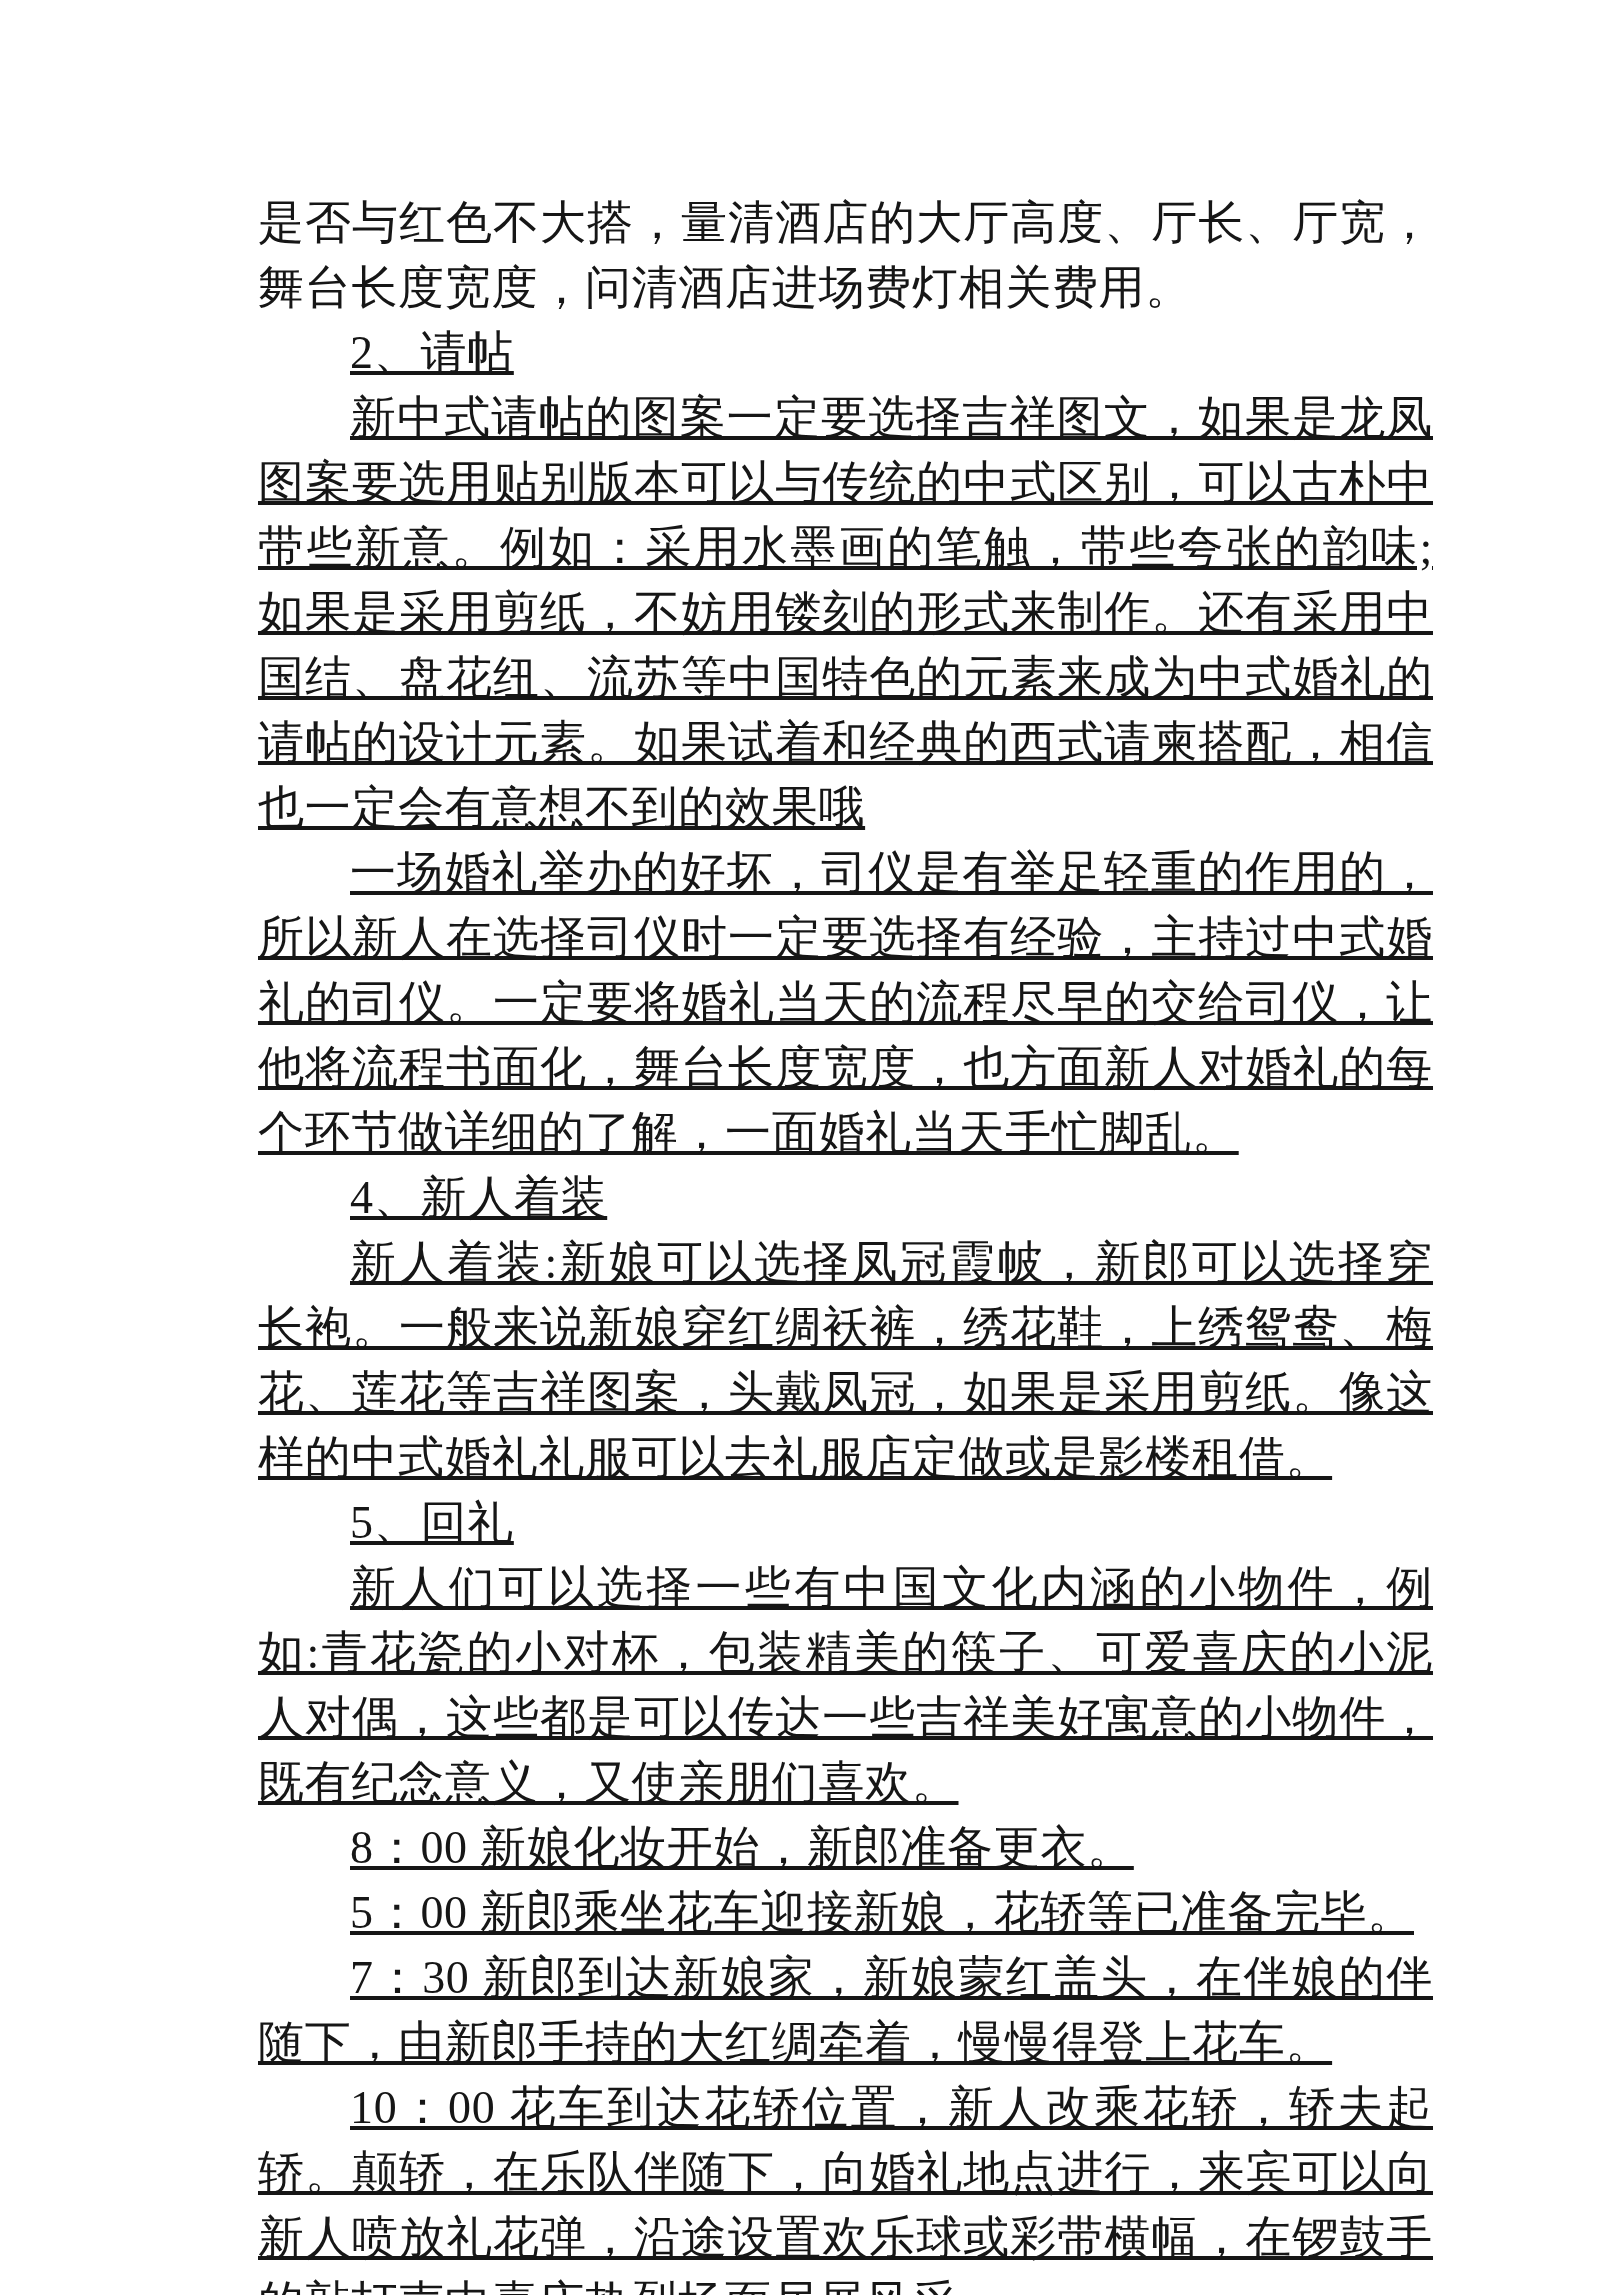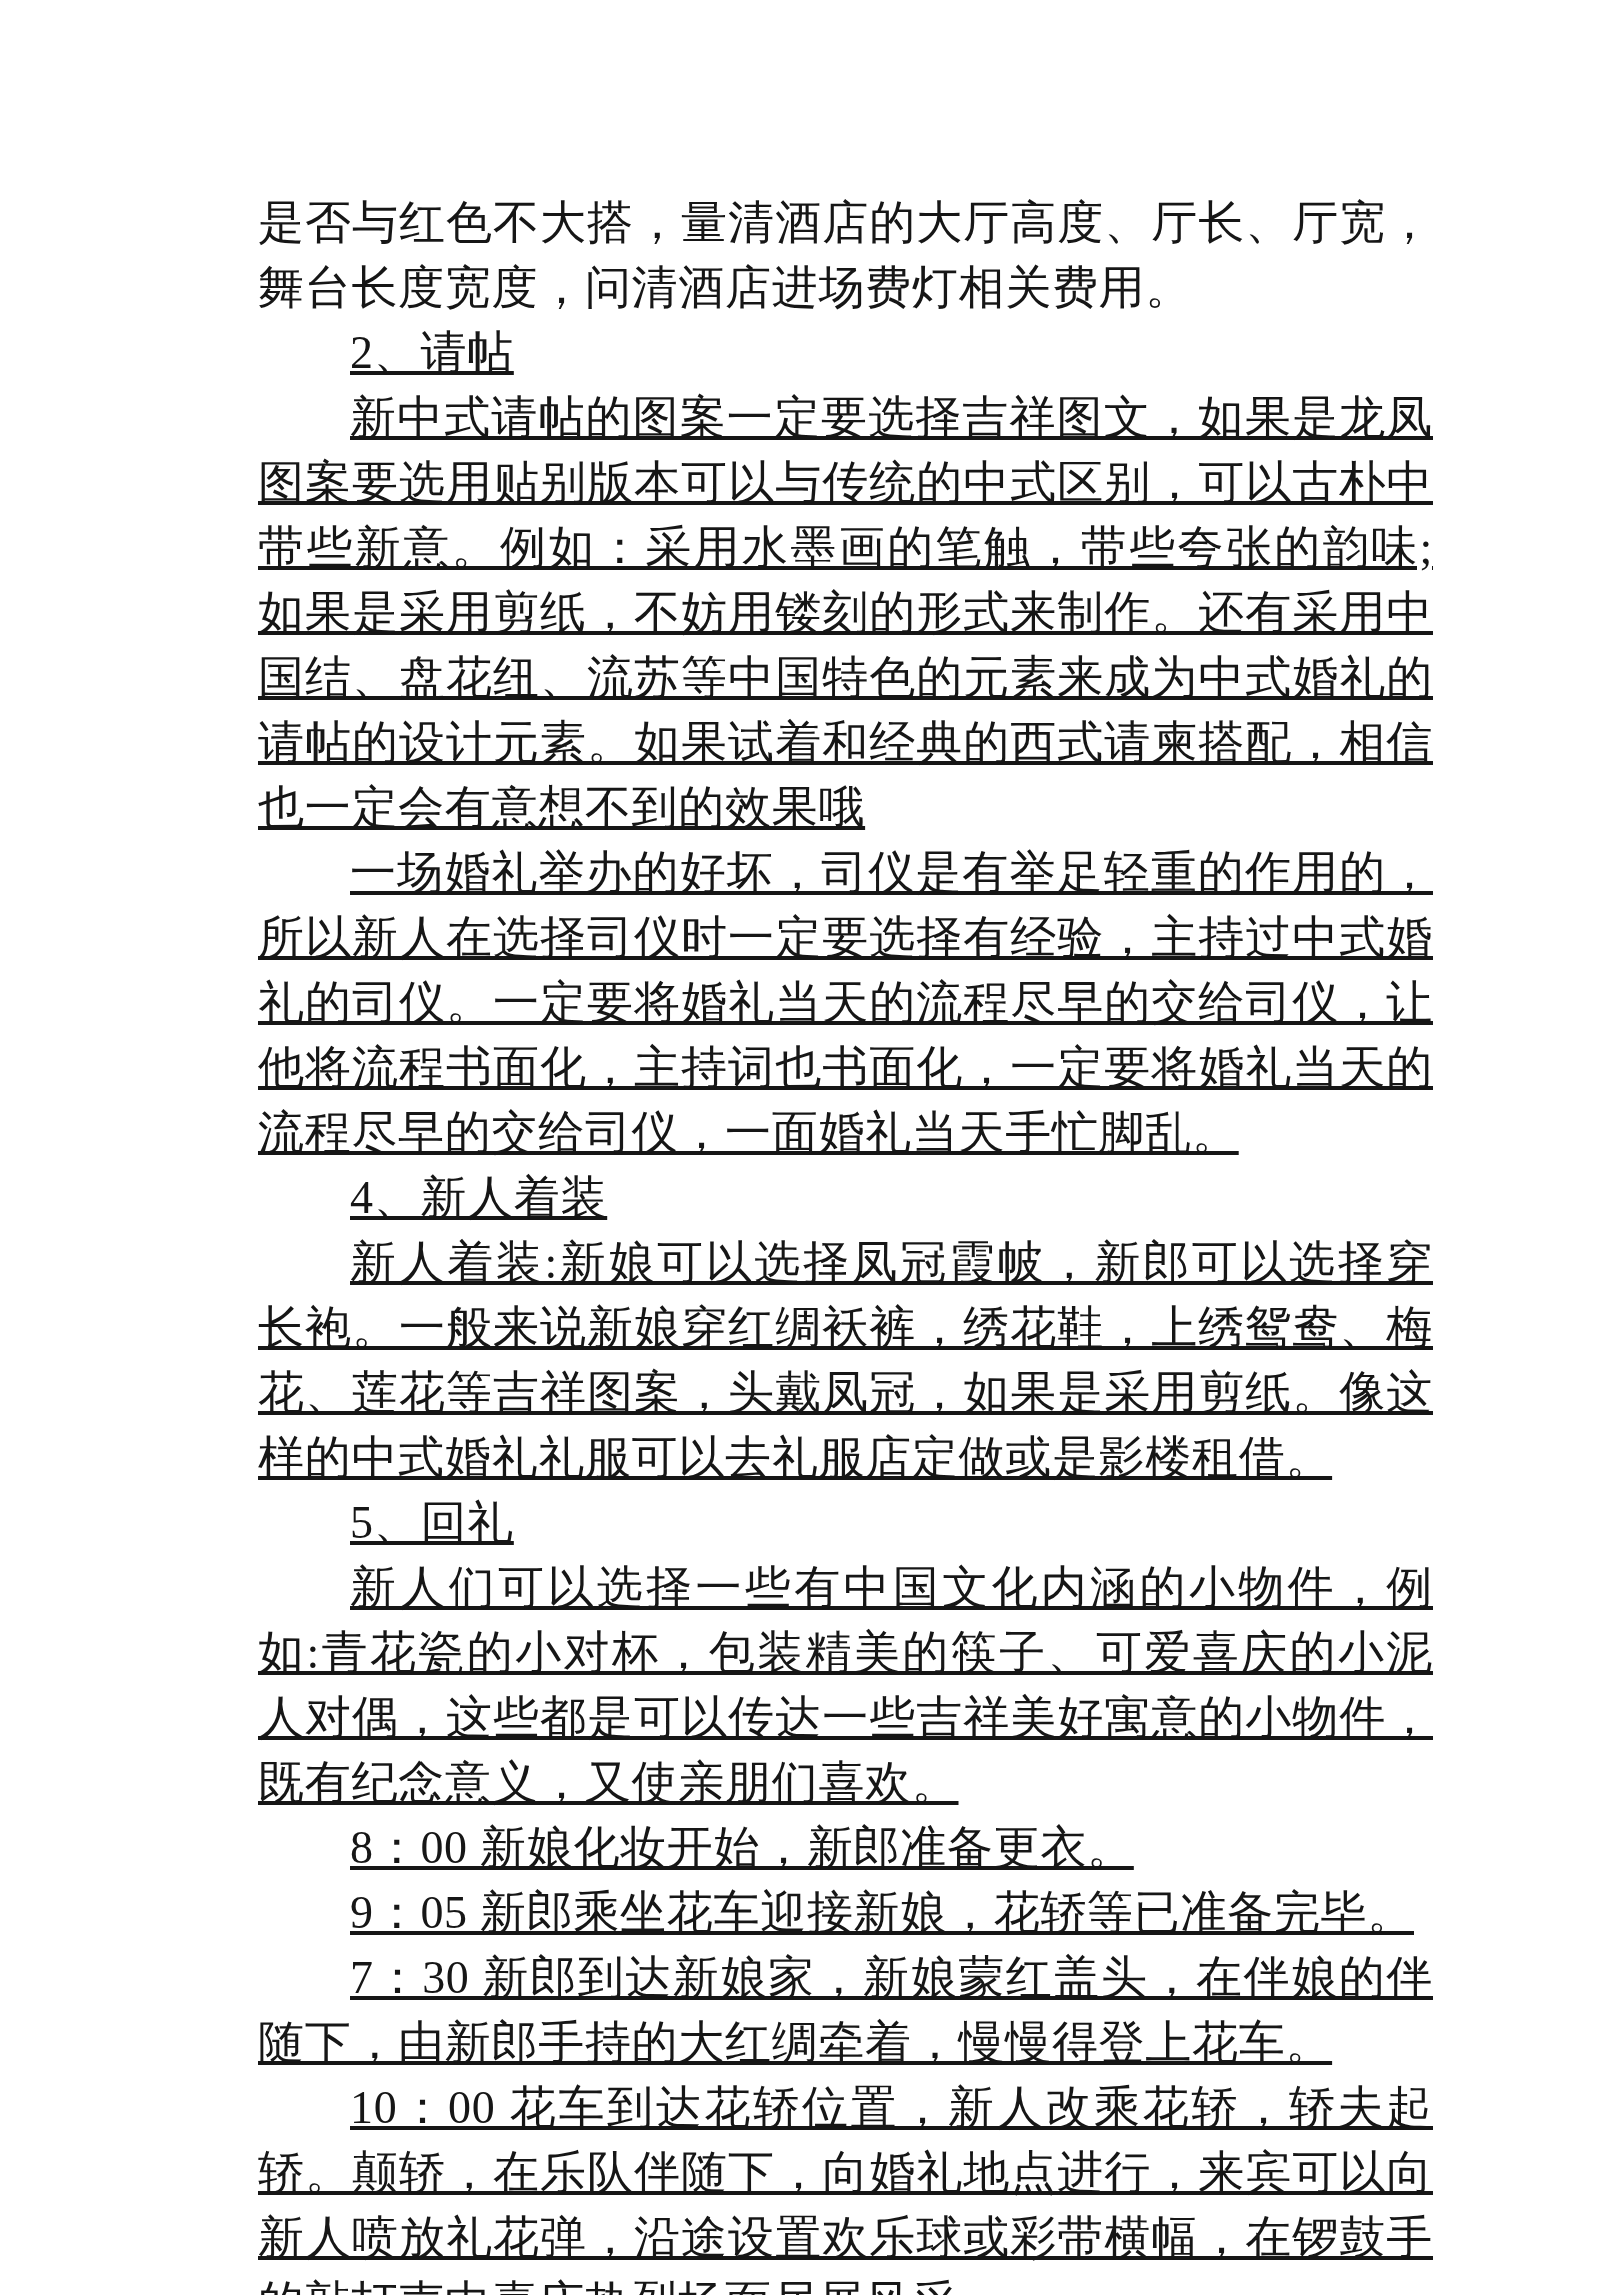--- a/index.html
+++ b/index.html
@@ -46,24 +46,24 @@
   }
 </style>
 </head>
 <body>
 
 <div class="page">
   <div class="doc-body">
     <p class="para no-indent">是否与红色不大搭，量清酒店的大厅高度、厅长、厅宽，舞台长度宽度，问清酒店进场费灯相关费用。</p>
     <p class="para indent">2、请帖</p>
     <p class="para indent">新中式请帖的图案一定要选择吉祥图文，如果是龙凤图案要选用贴别版本可以与传统的中式区别，可以古朴中带些新意。例如：采用水墨画的笔触，带些夸张的韵味;如果是采用剪纸，不妨用镂刻的形式来制作。还有采用中国结、盘花纽、流苏等中国特色的元素来成为中式婚礼的请帖的设计元素。如果试着和经典的西式请柬搭配，相信也一定会有意想不到的效果哦</p>
-    <p class="para indent">一场婚礼举办的好坏，司仪是有举足轻重的作用的，所以新人在选择司仪时一定要选择有经验，主持过中式婚礼的司仪。一定要将婚礼当天的流程尽早的交给司仪，让他将流程书面化，主持词也书面化，一定要将婚礼当天的流程尽早的交给司仪，一面婚礼当天手忙脚乱。</p>
+    <p class="para indent">一场婚礼举办的好坏，司仪是有举足轻重的作用的，所以新人在选择司仪时一定要选择有经验，主持过中式婚礼的司仪。一定要将婚礼当天的流程尽早的交给司仪，让他将流程书面化，舞台长度宽度，也方面新人对婚礼的每个环节做详细的了解，一面婚礼当天手忙脚乱。</p>
     <p class="para indent">4、新人着装</p>
     <p class="para indent">新人着装:新娘可以选择凤冠霞帔，新郎可以选择穿长袍。一般来说新娘穿红绸袄裤，绣花鞋，上绣鸳鸯、梅花、莲花等吉祥图案，头戴凤冠，如果是采用剪纸。像这样的中式婚礼礼服可以去礼服店定做或是影楼租借。</p>
     <p class="para indent">5、回礼</p>
     <p class="para indent">新人们可以选择一些有中国文化内涵的小物件，例如:青花瓷的小对杯，包装精美的筷子、可爱喜庆的小泥人对偶，这些都是可以传达一些吉祥美好寓意的小物件，既有纪念意义，又使亲朋们喜欢。</p>
     <p class="para indent">8：00 新娘化妆开始，新郎准备更衣。</p>
-    <p class="para indent">9：05 新郎乘坐花车迎接新娘，花轿等已准备完毕。</p>
+    <p class="para indent">5：00 新郎乘坐花车迎接新娘，花轿等已准备完毕。</p>
     <p class="para indent">7：30 新郎到达新娘家，新娘蒙红盖头，在伴娘的伴随下，由新郎手持的大红绸牵着，慢慢得登上花车。</p>
     <p class="para indent">10：00 花车到达花轿位置，新人改乘花轿，轿夫起轿。颠轿，在乐队伴随下，向婚礼地点进行，来宾可以向新人喷放礼花弹，沿途设置欢乐球或彩带横幅，在锣鼓手的敲打声中喜庆热烈场面尽展风采。</p>
   </div>
 </div>
 
 
 </body></html>

